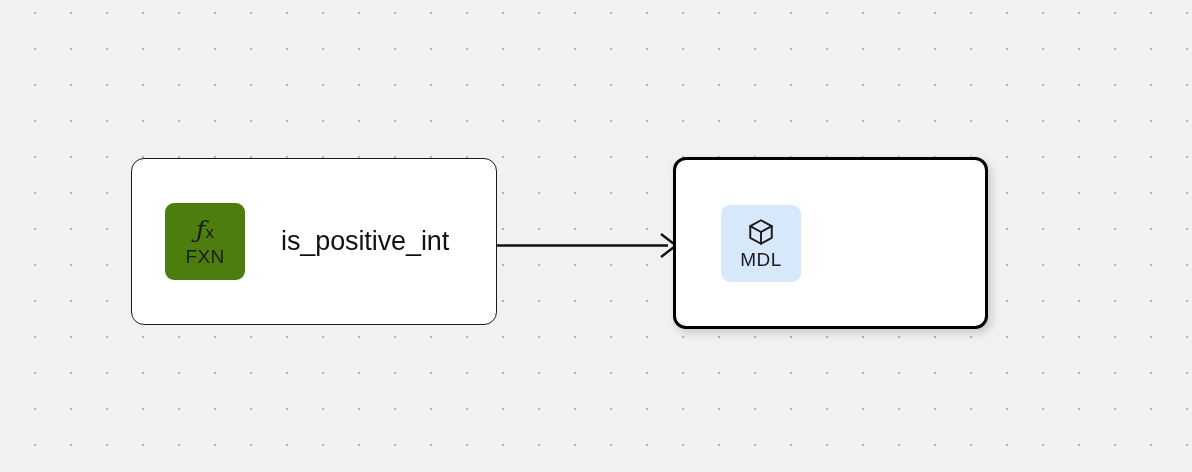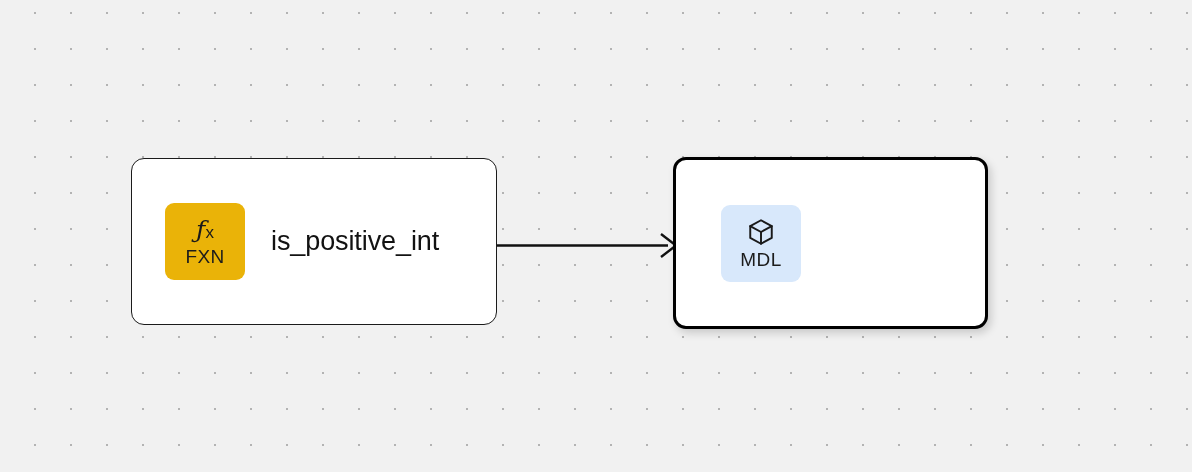--- a/index.html
+++ b/index.html
@@ -71,21 +71,21 @@
     width: 80px;
     height: 77px;
     border-radius: 9px;
     display: flex;
     flex-direction: column;
     align-items: center;
     justify-content: center;
     flex: 0 0 auto;
   }
 
-  .badge-fxn { background: #eab308; }
+  .badge-fxn { background: #4d7c0f; }
   .badge-mdl { background: #d8e8fb; }
 
   .badge-glyph {
     display: block;
     line-height: 1;
     color: #1a1a1a;
   }
 
   .glyph-fx {
     font-family: "DejaVu Serif", serif;
@@ -109,21 +109,21 @@
   .badge-label {
     font-family: "Liberation Sans", sans-serif;
     font-size: 19px;
     letter-spacing: 0.4px;
     color: #1c1c1c;
     line-height: 1;
   }
 
   
   .node-title {
-    margin-left: 26px;
+    margin-left: 36px;
     font-size: 27px;
     color: #121212;
     white-space: nowrap;
     letter-spacing: -0.1px;
   }
 </style>
 </head>
 <body>
 
 <div id="canvas">

